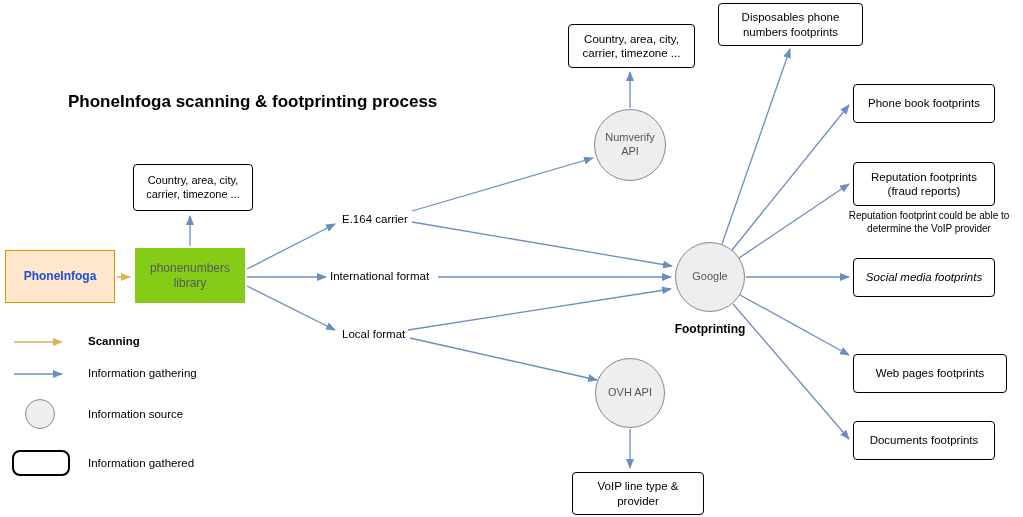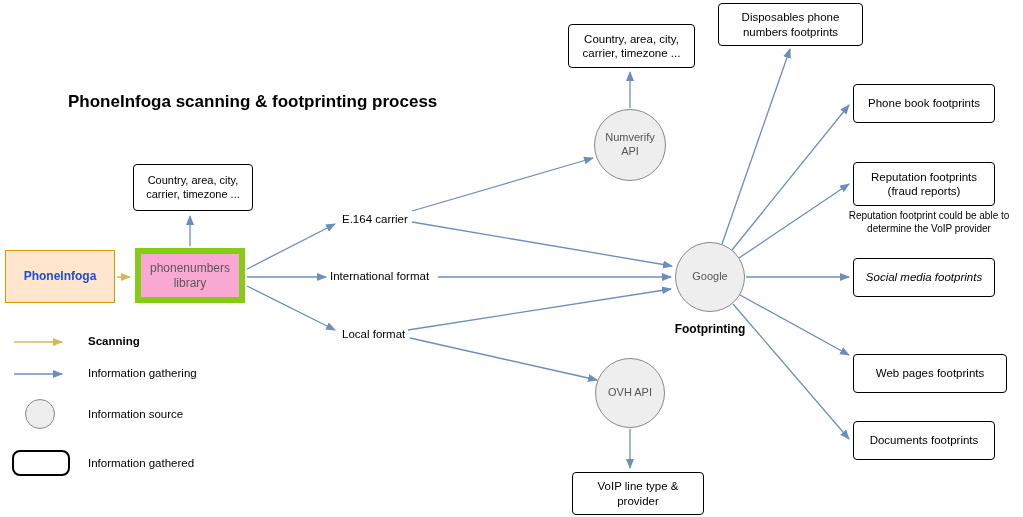--- a/index.html
+++ b/index.html
@@ -8,21 +8,21 @@
     width:1023px;height:517px;
     background:#ffffff;
     font-family:"Liberation Sans", sans-serif;
     overflow:hidden;
   }
   .edges{position:absolute;left:0;top:0;z-index:0;pointer-events:none;}
   .node{position:absolute;z-index:1;display:flex;align-items:center;justify-content:center;
         text-align:center;box-sizing:border-box;line-height:1.25;}
   .title{position:absolute;z-index:1;font-size:17px;font-weight:bold;color:#000;white-space:nowrap;}
   .orange{background:#ffe6cc;border:1px solid #d79b00;color:#1d4ed8;font-size:12px;font-weight:bold;}
-  .panel{background:#f9a8d4;border:6px solid #84cc16;color:#595959;font-size:12px;padding:2px 6px;}
+  .panel{background:#84cc16;border:2px solid #84cc16;color:#595959;font-size:12px;padding:2px 6px;}
   .rbox{background:#ffffff;border:1.5px solid #000000;border-radius:4px;color:#000;font-size:11.5px;padding:2px 6px;}
   .circle{background:#eeeeee;border:1px solid #888888;border-radius:50%;color:#555555;font-size:11px;padding:4px;}
   .lbl{position:absolute;z-index:1;font-size:11.5px;color:#000;white-space:nowrap;}
   .blbl{position:absolute;z-index:1;font-size:12px;font-weight:bold;color:#000;text-align:center;transform:translateX(-50%);white-space:nowrap;}
   .note{position:absolute;z-index:1;font-size:10px;color:#000;text-align:center;line-height:1.3;}
   .legend-shape{position:absolute;z-index:1;box-sizing:border-box;}
   .legend-circle{width:30px;height:30px;border-radius:50%;background:#eeeeee;border:1px solid #888888;}
   .legend-box{width:58px;height:26px;border-radius:8px;background:#ffffff;border:2px solid #000000;}
 </style>
 </head>

